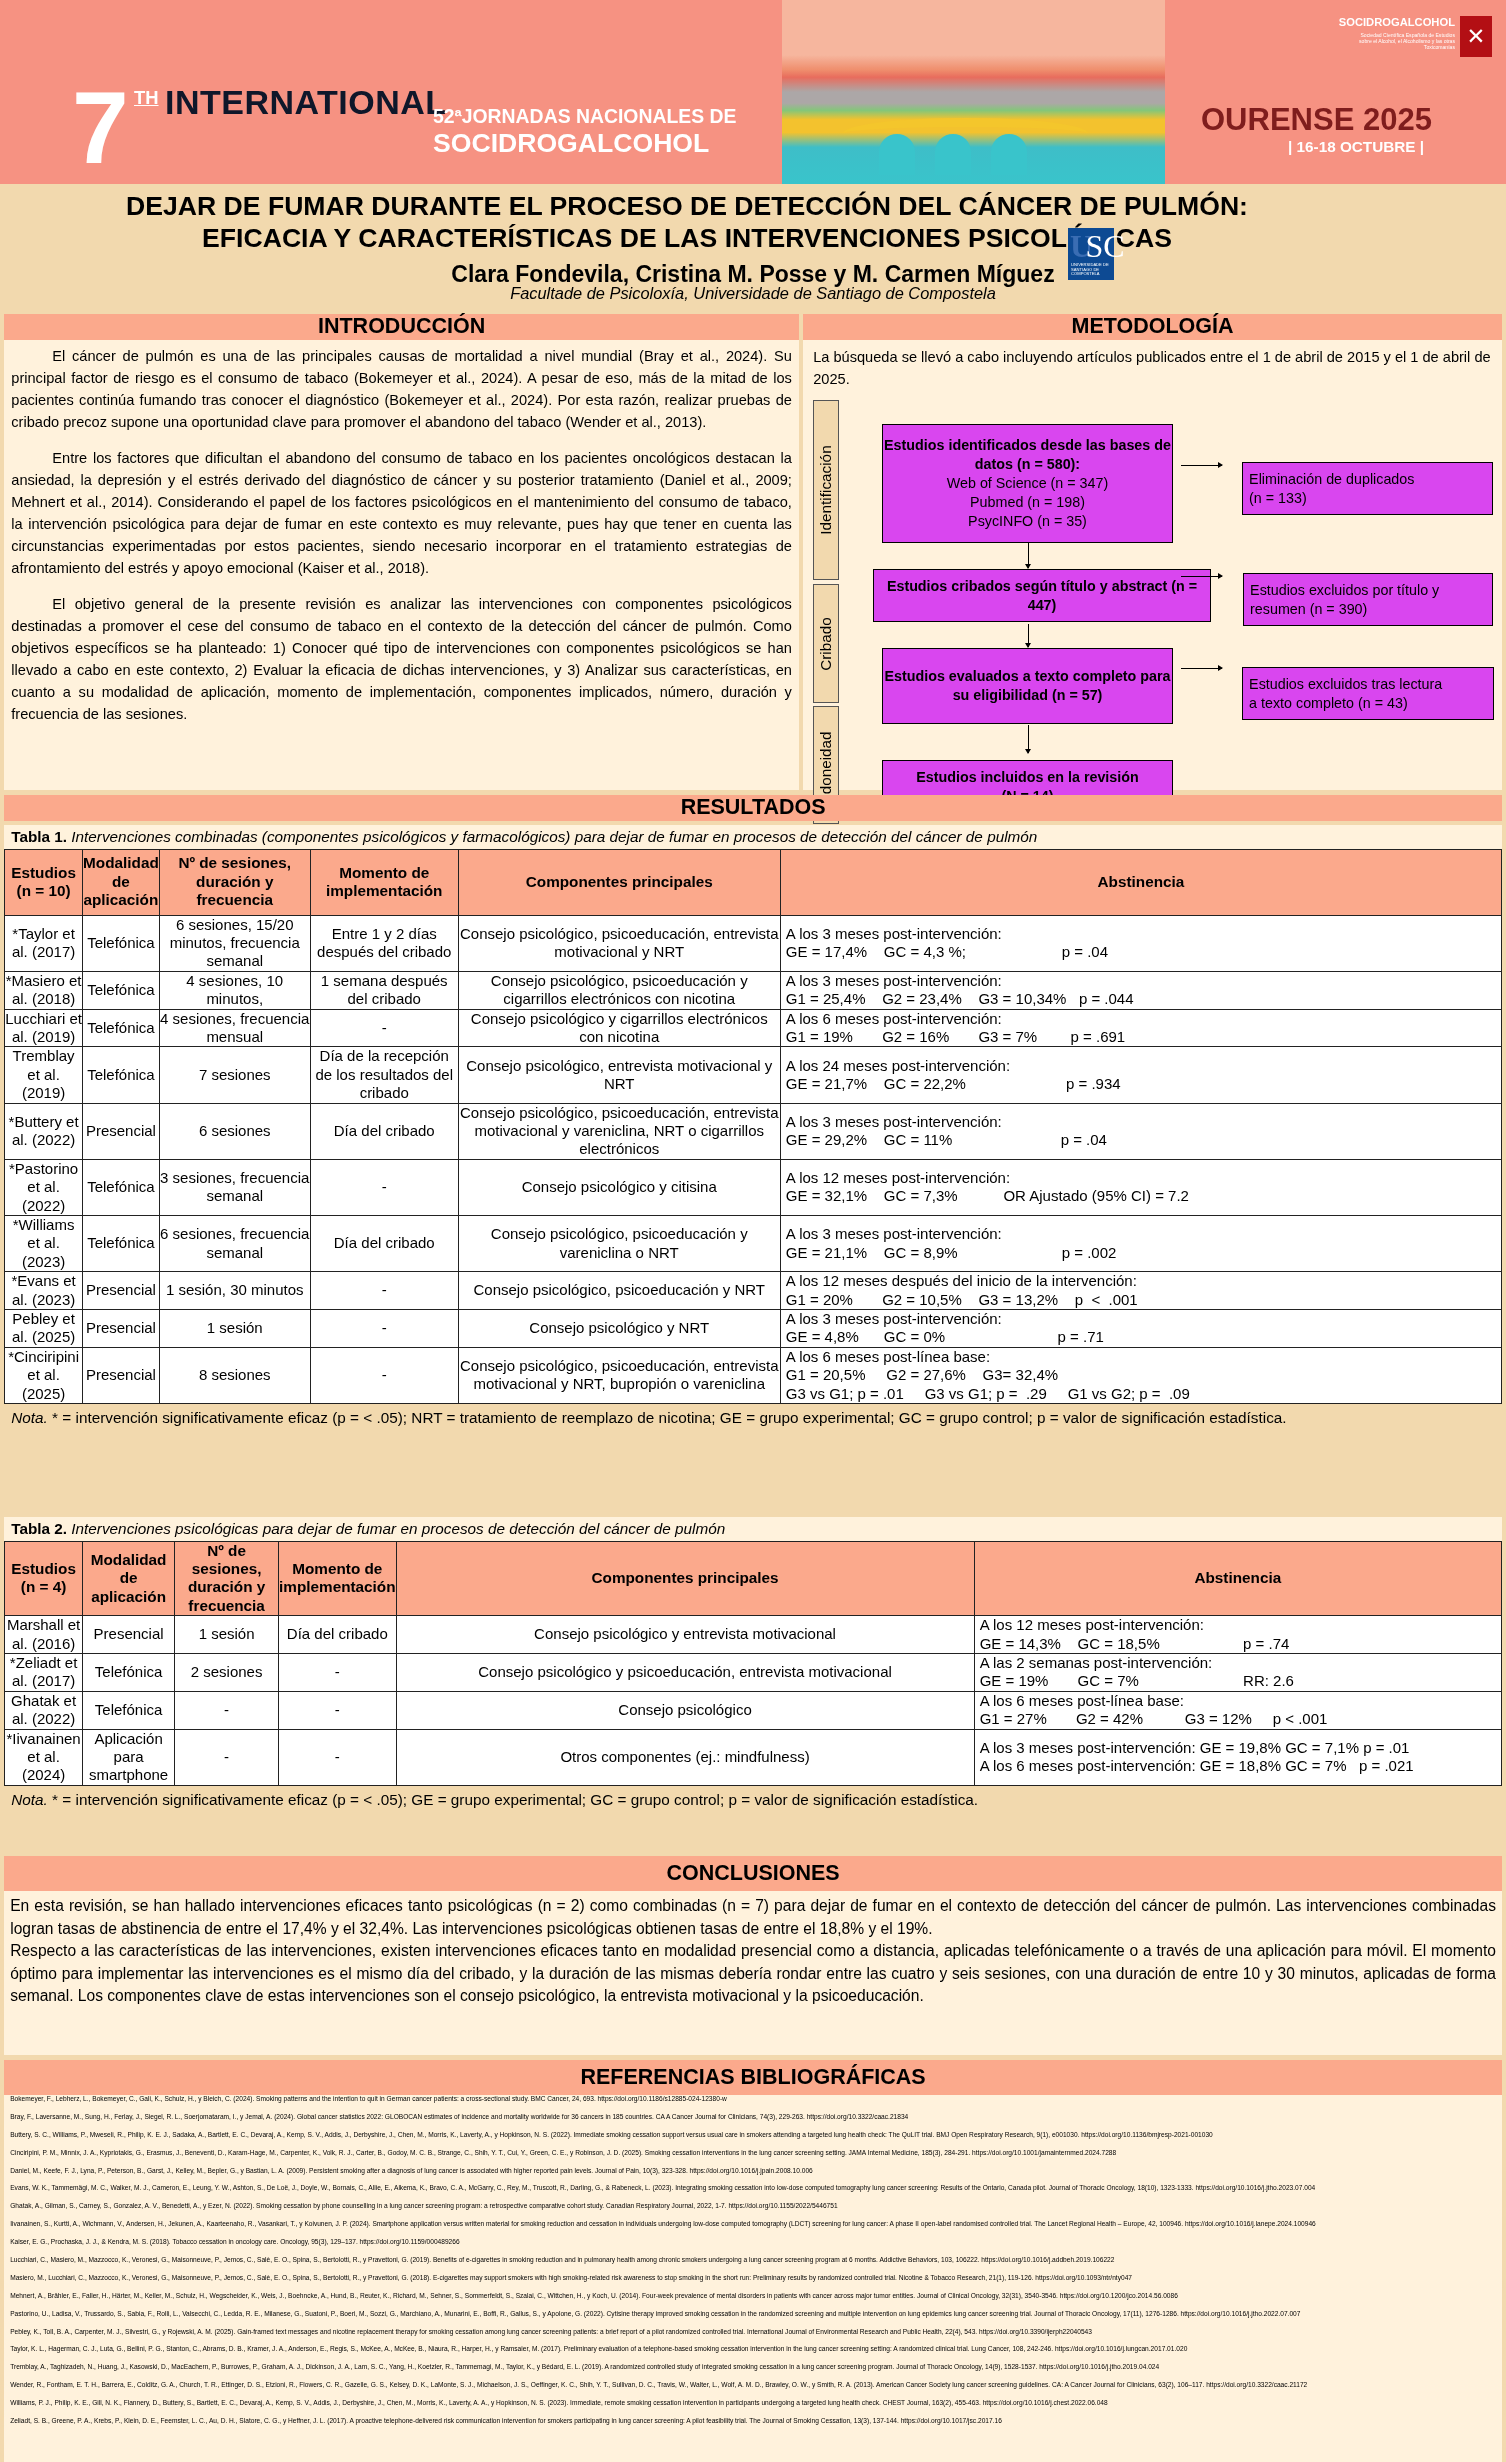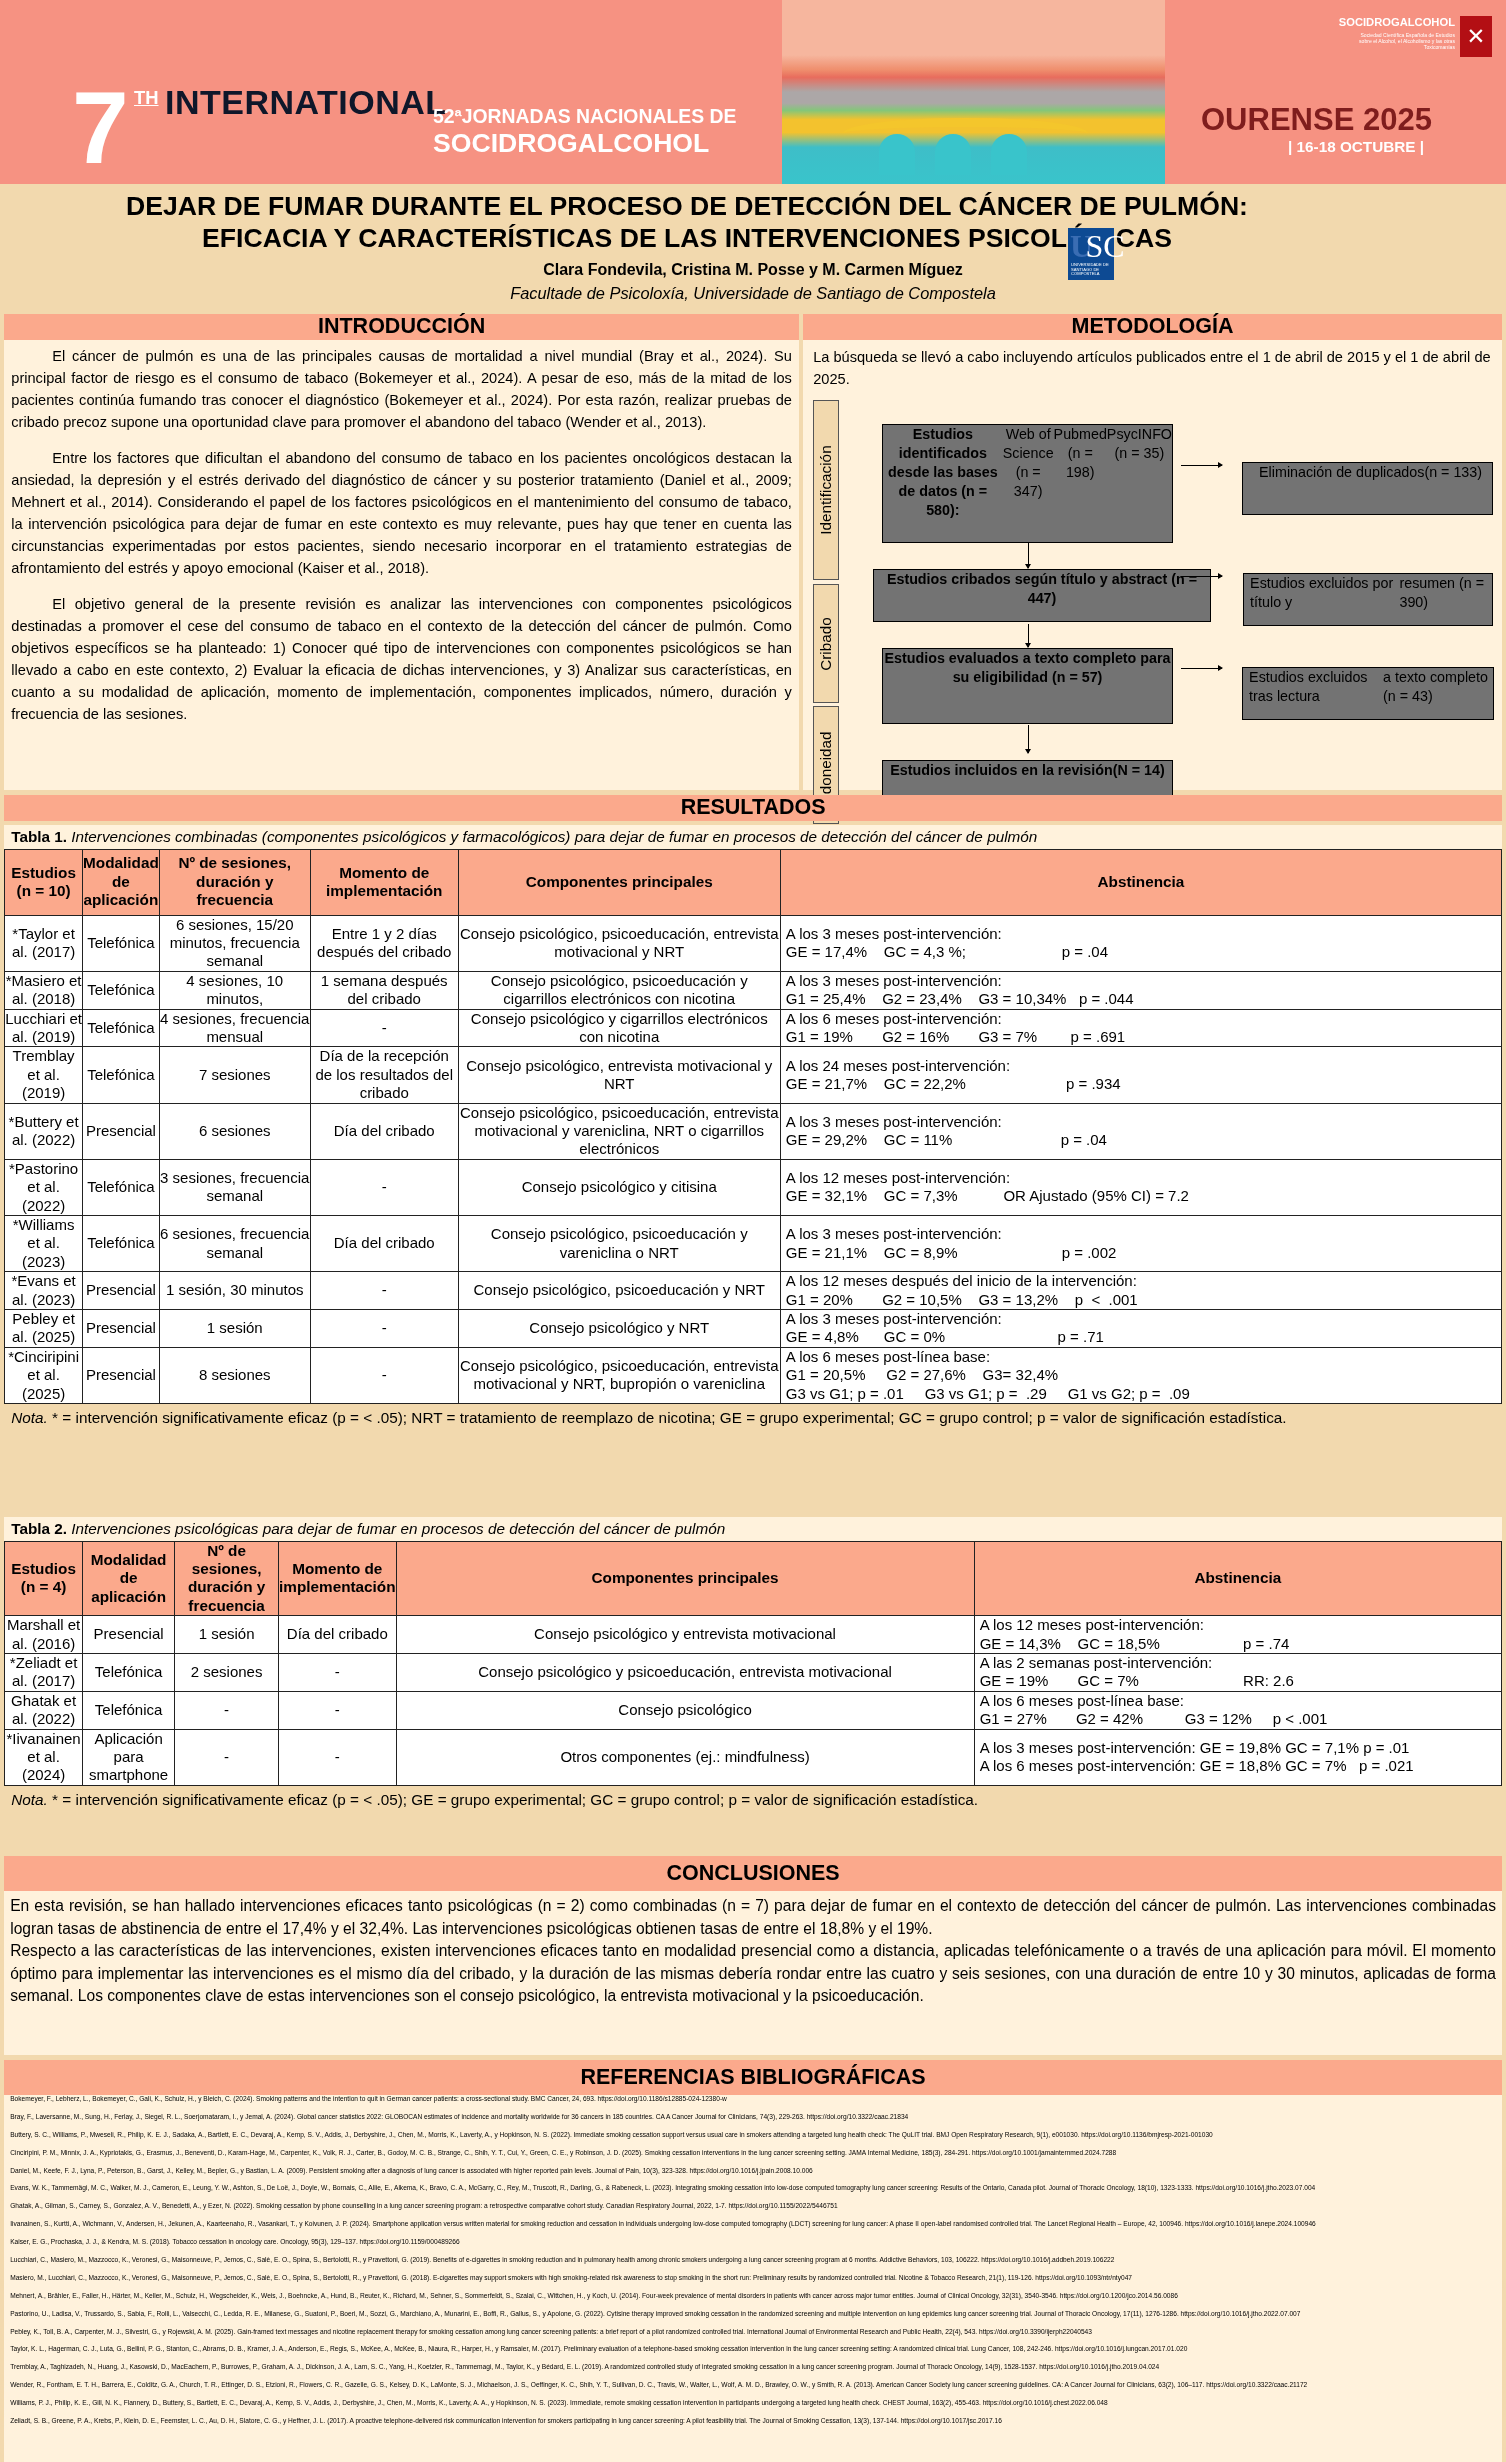--- a/index.html
+++ b/index.html
@@ -22,39 +22,39 @@
   .jornadas2 { position: absolute; left: 433px; top: 128px; font-size: 26.6px; font-weight: 700; color: #fff; }
   .ourense { position: absolute; left: 1201px; top: 102px; font-size: 31px; font-weight: 700; color: #7f1d1d; }
   .dates { position: absolute; left: 1288px; top: 138px; font-size: 15.3px; font-weight: 700; color: #fff; }
   .soc-logo { position: absolute; left: 1339px; top: 16.4px; width: 153px; height: 41px; }
   .soc-logo .name { position: absolute; right: 37px; top: 0; font-size: 11.2px; font-weight: 700; color: #fff; }
   .soc-logo .sub { position: absolute; right: 37px; top: 15.3px; font-size: 5.1px; color: #fff; text-align: right; line-height: 1.25; width: 102px; }
   .soc-logo .mark { position: absolute; right: 0; top: 0; width: 32px; height: 41px; background: #b30f14; color: #fff; text-align: center; font-size: 22.5px; line-height: 41px; }
 
   
   .title { position: absolute; left: 0; top: 190px; width: 1374px; text-align: center; font-weight: 700; font-size: 26.6px; line-height: 32px; }
-  .authors { position: absolute; left: 0; top: 261px; width: 1506px; text-align: center; font-weight: 700; font-size: 16px; }
+  .authors { position: absolute; left: 0; top: 261px; width: 1506px; text-align: center; font-weight: 700; font-size: 23px; }
   .affil { position: absolute; left: 0; top: 284px; width: 1506px; text-align: center; font-style: italic; font-size: 16.4px; }
   .usc { position: absolute; left: 1068px; top: 228px; width: 46px; height: 52px; background: #0d4a93; color: #fff; }
   .usc .u { position: absolute; left: 2px; top: 0; font-size: 32px; font-weight: 700; color: #3a6db3; font-family: "Liberation Serif", serif; }
   .usc .sc { position: absolute; left: 17.4px; top: 0; font-size: 32px; font-weight: 400; color: #fff; font-family: "Liberation Serif", serif; }
   .usc .small { position: absolute; left: 3.1px; top: 35px; font-size: 4.1px; line-height: 1.1; color: #fff; }
 
   
   .panel { position: absolute; background: #fff2dc; }
   .panel-head { background: #fba98c; text-align: center; font-weight: 700; font-size: 21.5px; height: 25.5px; line-height: 25.5px; }
   .intro { left: 4.1px; top: 314px; width: 795px; height: 476px; }
   .intro .body { padding: 5.1px 7.2px 0 7.2px; font-size: 14.6px; line-height: 22px; text-align: justify; }
   .intro .body p { text-indent: 41px; margin-bottom: 14.3px; }
 
   .method { left: 803px; top: 314px; width: 699px; height: 476px; }
   .method .body { padding: 6.1px 10.2px; font-size: 14.6px; line-height: 22px; }
   .phase { position: absolute; left: 10.2px; width: 25.5px; border: 1px solid #555; background: #f2d9ae; }
   .phase span { position: absolute; left: 50%; top: 50%; transform: translate(-50%,-50%) rotate(-90deg); white-space: nowrap; font-size: 15.3px; }
-  .fbox { position: absolute; border: 1px solid #000; background: #737373; text-align: center; font-size: 14.3px; line-height: 19px; display: flex; justify-content: center; }
+  .fbox { position: absolute; border: 1px solid #000; background: #d946ef; text-align: center; font-size: 14.3px; line-height: 19px; display: flex; flex-direction: column; justify-content: center; }
   .fbox.side { text-align: left; padding-left: 6.1px; font-size: 14.3px; }
   .fbox b { font-weight: 700; }
   .arrow-r { position: absolute; height: 1px; background: #000; width: 41px; }
   .arrow-r::after { content: ""; position: absolute; right: -1px; top: -2.6px; border-left: 5.1px solid #000; border-top: 3.1px solid transparent; border-bottom: 3.1px solid transparent; }
   .arrow-d { position: absolute; width: 1px; background: #000; }
   .arrow-d::after { content: ""; position: absolute; bottom: -1px; left: -2.6px; border-top: 5.1px solid #000; border-left: 3.1px solid transparent; border-right: 3.1px solid transparent; }
 
   
   .results-head { position: absolute; left: 4.1px; top: 795px; width: 1498px; height: 25.5px; background: #fba98c; text-align: center; font-weight: 700; font-size: 21.5px; line-height: 25.5px; }
   .tbl-wrap { position: absolute; left: 4.1px; width: 1498px; background: #f2d9ae; }

